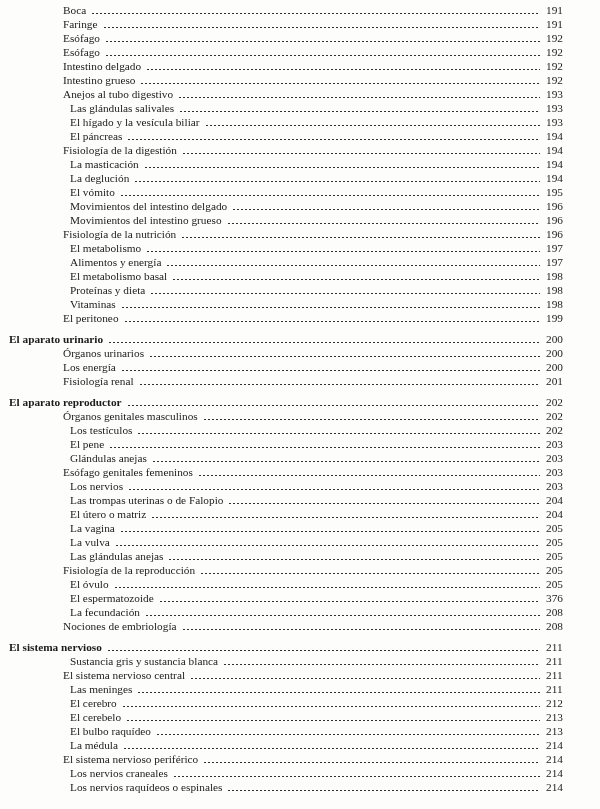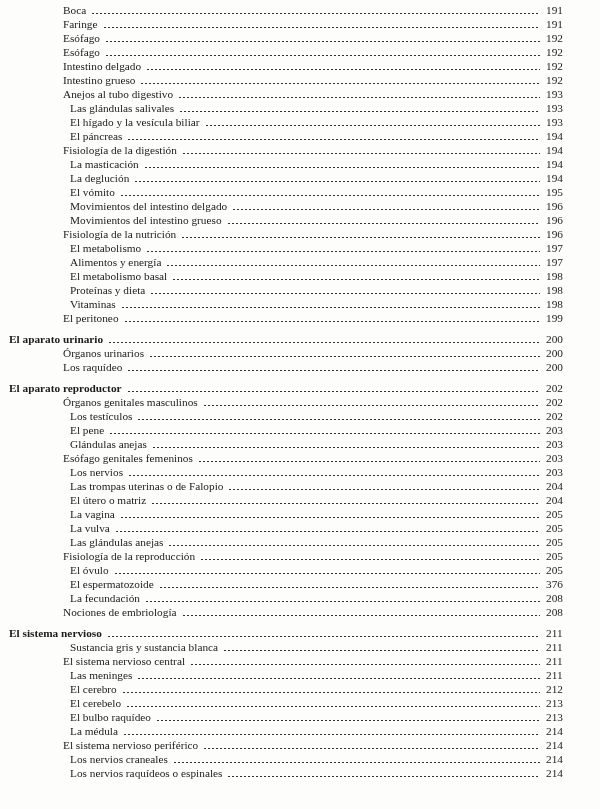--- a/index.html
+++ b/index.html
@@ -174,23 +174,28 @@
     <span class="label">El aparato urinario</span>
     <span class="dots"></span>
     <span class="pg">200</span>
   </div>
     <div class="row l1">
     <span class="label">Órganos urinarios</span>
     <span class="dots"></span>
     <span class="pg">200</span>
   </div>
     <div class="row l1">
-    <span class="label">Los raquídeo</span>
+    <span class="label">Los energía</span>
     <span class="dots"></span>
     <span class="pg">200</span>
+  </div>
+    <div class="row l1">
+    <span class="label">Fisiología renal</span>
+    <span class="dots"></span>
+    <span class="pg">201</span>
   </div>
     <div class="row l0 gap">
     <span class="label">El aparato reproductor</span>
     <span class="dots"></span>
     <span class="pg">202</span>
   </div>
     <div class="row l1">
     <span class="label">Órganos genitales masculinos</span>
     <span class="dots"></span>
     <span class="pg">202</span>

